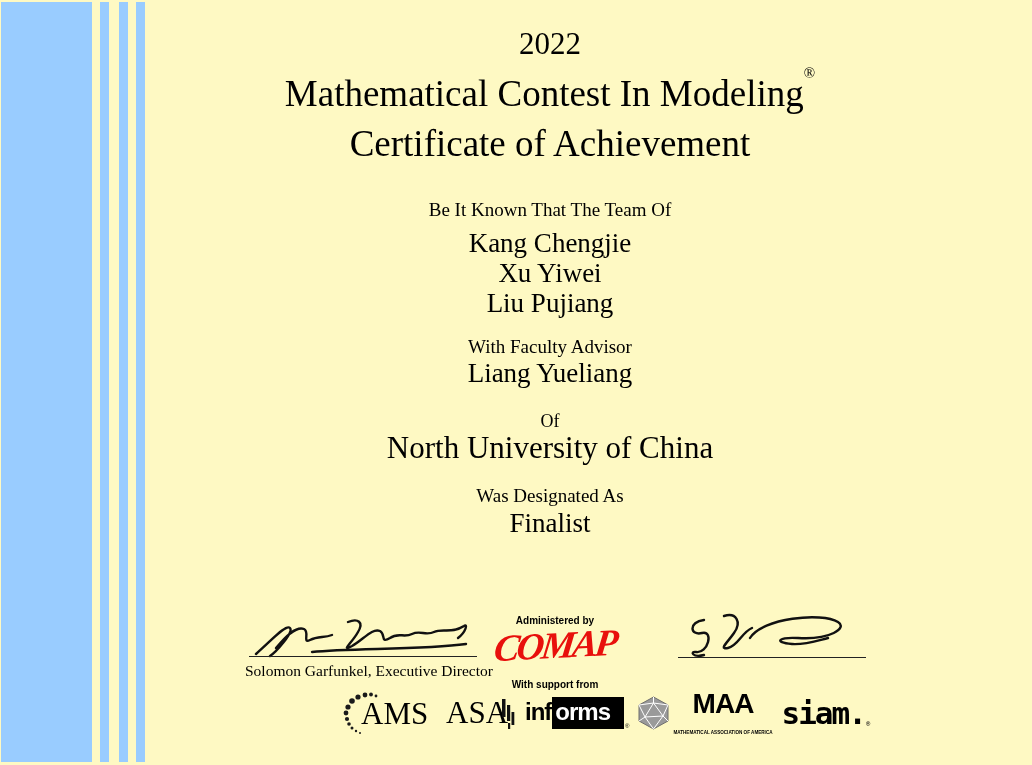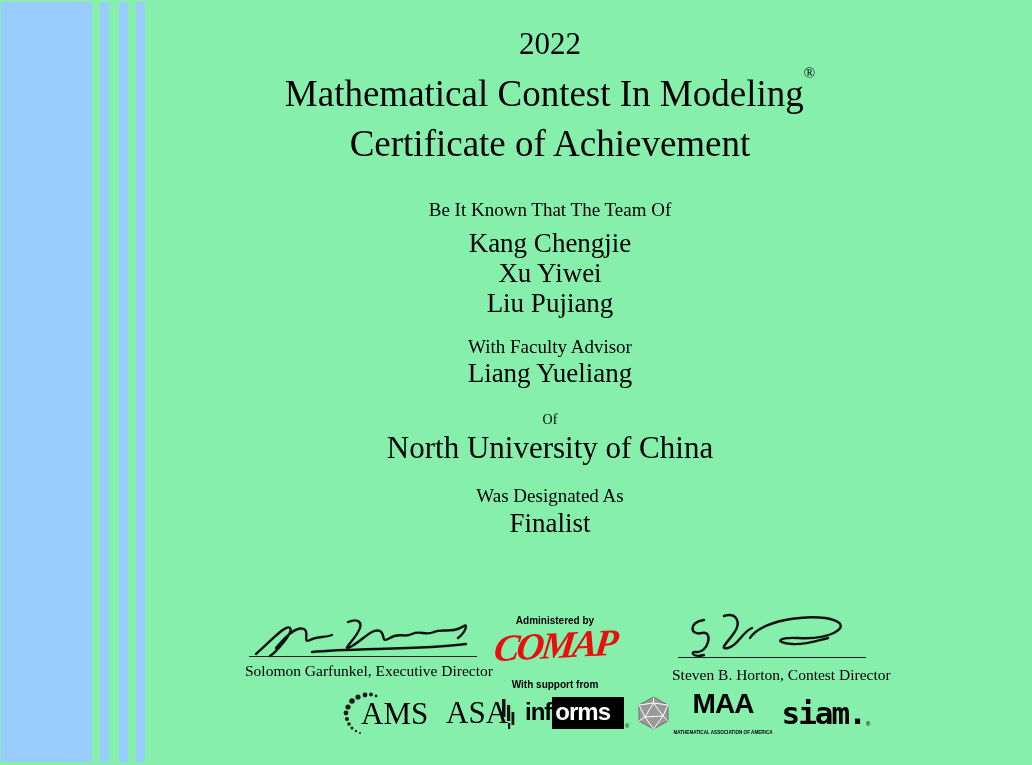--- a/index.html
+++ b/index.html
@@ -2,21 +2,21 @@
 <html style="--stripe-blue: #99CCFF; --comap-red: #E8100C; --ink: #000000;"><head>
 <meta charset="utf-8">
 <style>
   :root{
     --stripe-blue:#99CCFF;
     --comap-red:#E8100C;
     --ink:#000000;
   }
   html,body{margin:0;padding:0;}
   body{background:#ffffff;font-family:"Liberation Serif",serif;color:var(--ink);}
-  .page{position:relative;width:1032px;height:765px;background:#86efac;overflow:hidden;}
+  .page{position:relative;width:1032px;height:765px;background:#fef9c3;overflow:hidden;}
 
   
   .stripe{position:absolute;top:2px;bottom:3px;background:var(--stripe-blue);}
   .stripe-wide{left:1px;width:91px;}
   .stripe-2{left:100px;width:9px;}
   .stripe-3{left:119px;width:9px;}
   .stripe-4{left:136px;width:9px;}
 
   
   .line{position:absolute;left:150px;width:800px;text-align:center;line-height:1.08;white-space:nowrap;}
@@ -24,21 +24,21 @@
   .title{top:73px;font-size:37px;}
   .title sup{font-size:15px;vertical-align:28px;line-height:0;}
   .subtitle{top:124px;font-size:37px;}
   .small-label{font-size:19px;}
   .team-intro{top:200px;}
   .member-1{top:229px;font-size:27px;}
   .member-2{top:259px;font-size:27px;}
   .member-3{top:289px;font-size:27px;}
   .advisor-intro{top:337px;}
   .advisor-name{top:359px;font-size:27px;}
-  .of-label{top:412px;font-size:14px;}
+  .of-label{top:412px;font-size:18px;}
   .institution{top:431px;font-size:31px;}
   .designation-intro{top:486px;}
   .designation{top:509px;font-size:27px;}
 
   
   .sig-svg{position:absolute;}
   .sig-svg path{fill:none;stroke:#111;stroke-width:2.4;stroke-linecap:round;stroke-linejoin:round;}
   .sig-line{position:absolute;height:0;border-top:1.6px solid #222;}
   .sig-line-left{left:249px;top:656px;width:228px;}
   .sig-line-right{left:678px;top:657px;width:188px;}
@@ -104,21 +104,20 @@
   </svg>
   <div class="sig-line sig-line-left"></div>
   <div class="sig-caption sig-caption-left">Solomon Garfunkel, Executive Director</div>
 
   <svg class="sig-svg" style="left:680px;top:608px;" width="190" height="52" viewBox="0 0 190 52">
     <path d="M24,12 C8,14 10,28 22,25 C34,22 28,46 16,44 C10,43 12,50 24,47"></path>
     <path d="M44,8 C56,4 62,14 54,25 C48,34 38,42 48,40 C58,38 62,24 72,20"></path>
     <path d="M70,30 C82,10 142,4 158,14 C168,20 150,32 118,30 C100,29 92,34 112,36 C124,37 136,33 148,30"></path>
   </svg>
   <div class="sig-line sig-line-right"></div>
-  <div class="sig-caption sig-caption-right">Steven B. Horton, Contest Director</div>
 
   <div class="admin-label administered-by">Administered by</div>
   <div class="comap">COMAP</div>
   <div class="admin-label support-from">With support from</div>
 
   <div class="logo-row">
 
     <div class="logo">
       <svg width="94" height="44" viewBox="0 0 94 44">
         <g fill="#1a1a1a">

